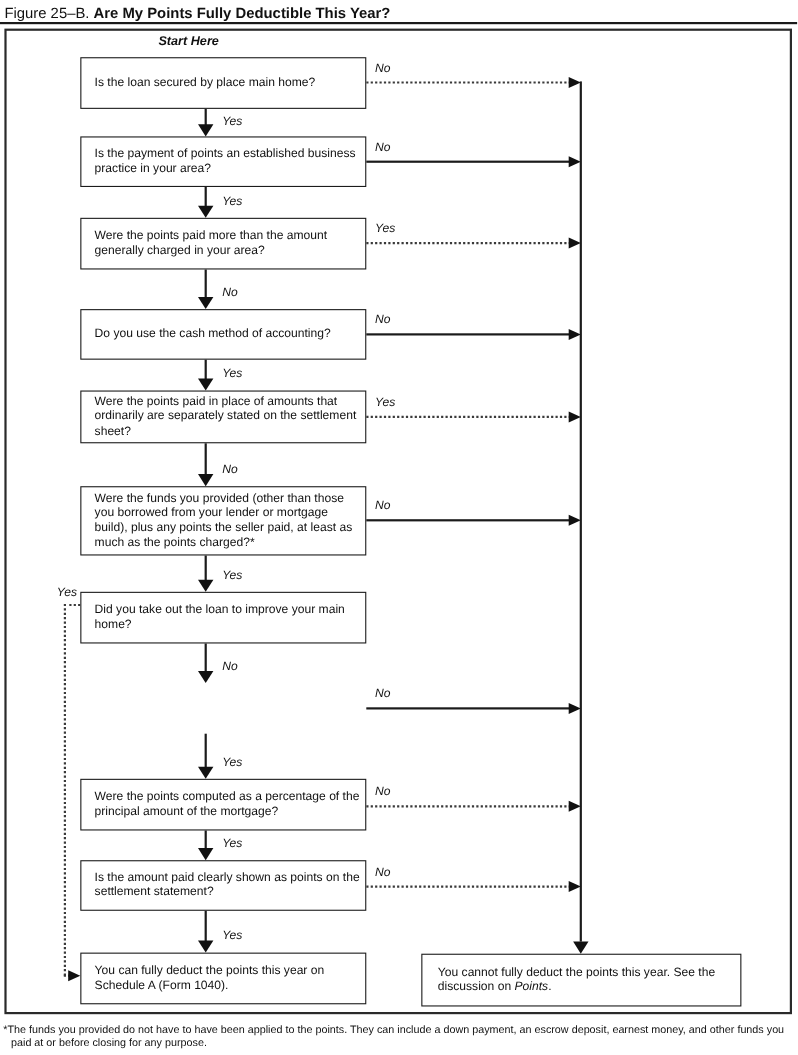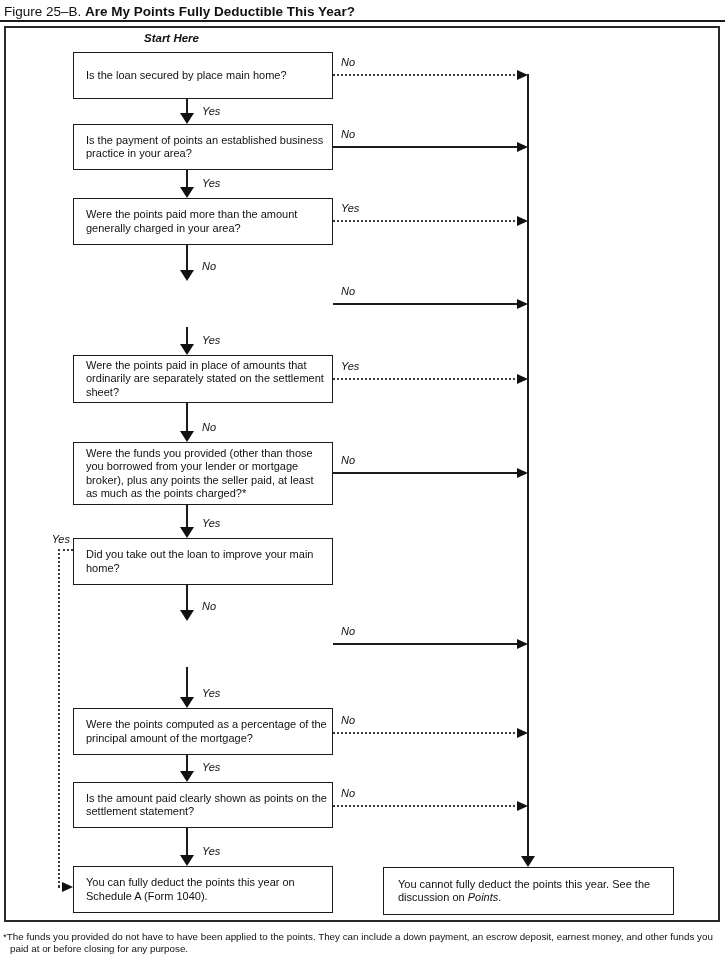--- a/index.html
+++ b/index.html
@@ -50,25 +50,28 @@
 
   <div class="box" style="top:52px; height:47px;">
       <span>Is the loan secured by place main home?</span>
     </div>
   <div class="box" style="top:124px; height:46px;">
       <span>Is the payment of points an established business practice in your area?</span>
     </div>
   <div class="box" style="top:198px; height:47px;">
       <span>Were the points paid more than the amount generally charged in your area?</span>
     </div>
+  <div class="box" style="top:281px; height:46px;">
+      <span>Do you use the cash method of accounting?</span>
+    </div>
   <div class="box" style="top:355px; height:48px;">
       <span>Were the points paid in place of amounts that ordinarily are separately stated on the settlement sheet?</span>
     </div>
   <div class="box" style="top:442px; height:63px;">
-      <span>Were the funds you provided (other than those you borrowed from your lender or mortgage broker), plus any points the seller paid, at least as much as the points charged?*</span>
+      <span>Were the funds you provided (other than those you borrowed from your lender or mortgage build), plus any points the seller paid, at least as much as the points charged?*</span>
     </div>
   <div class="box" style="top:538px; height:47px;">
       <span>Did you take out the loan to improve your main home?</span>
     </div>
   <div class="box" style="top:708px; height:47px;">
       <span>Were the points computed as a percentage of the principal amount of the mortgage?</span>
     </div>
   <div class="box" style="top:782px; height:46px;">
       <span>Is the amount paid clearly shown as points on the settlement statement?</span>
     </div>

